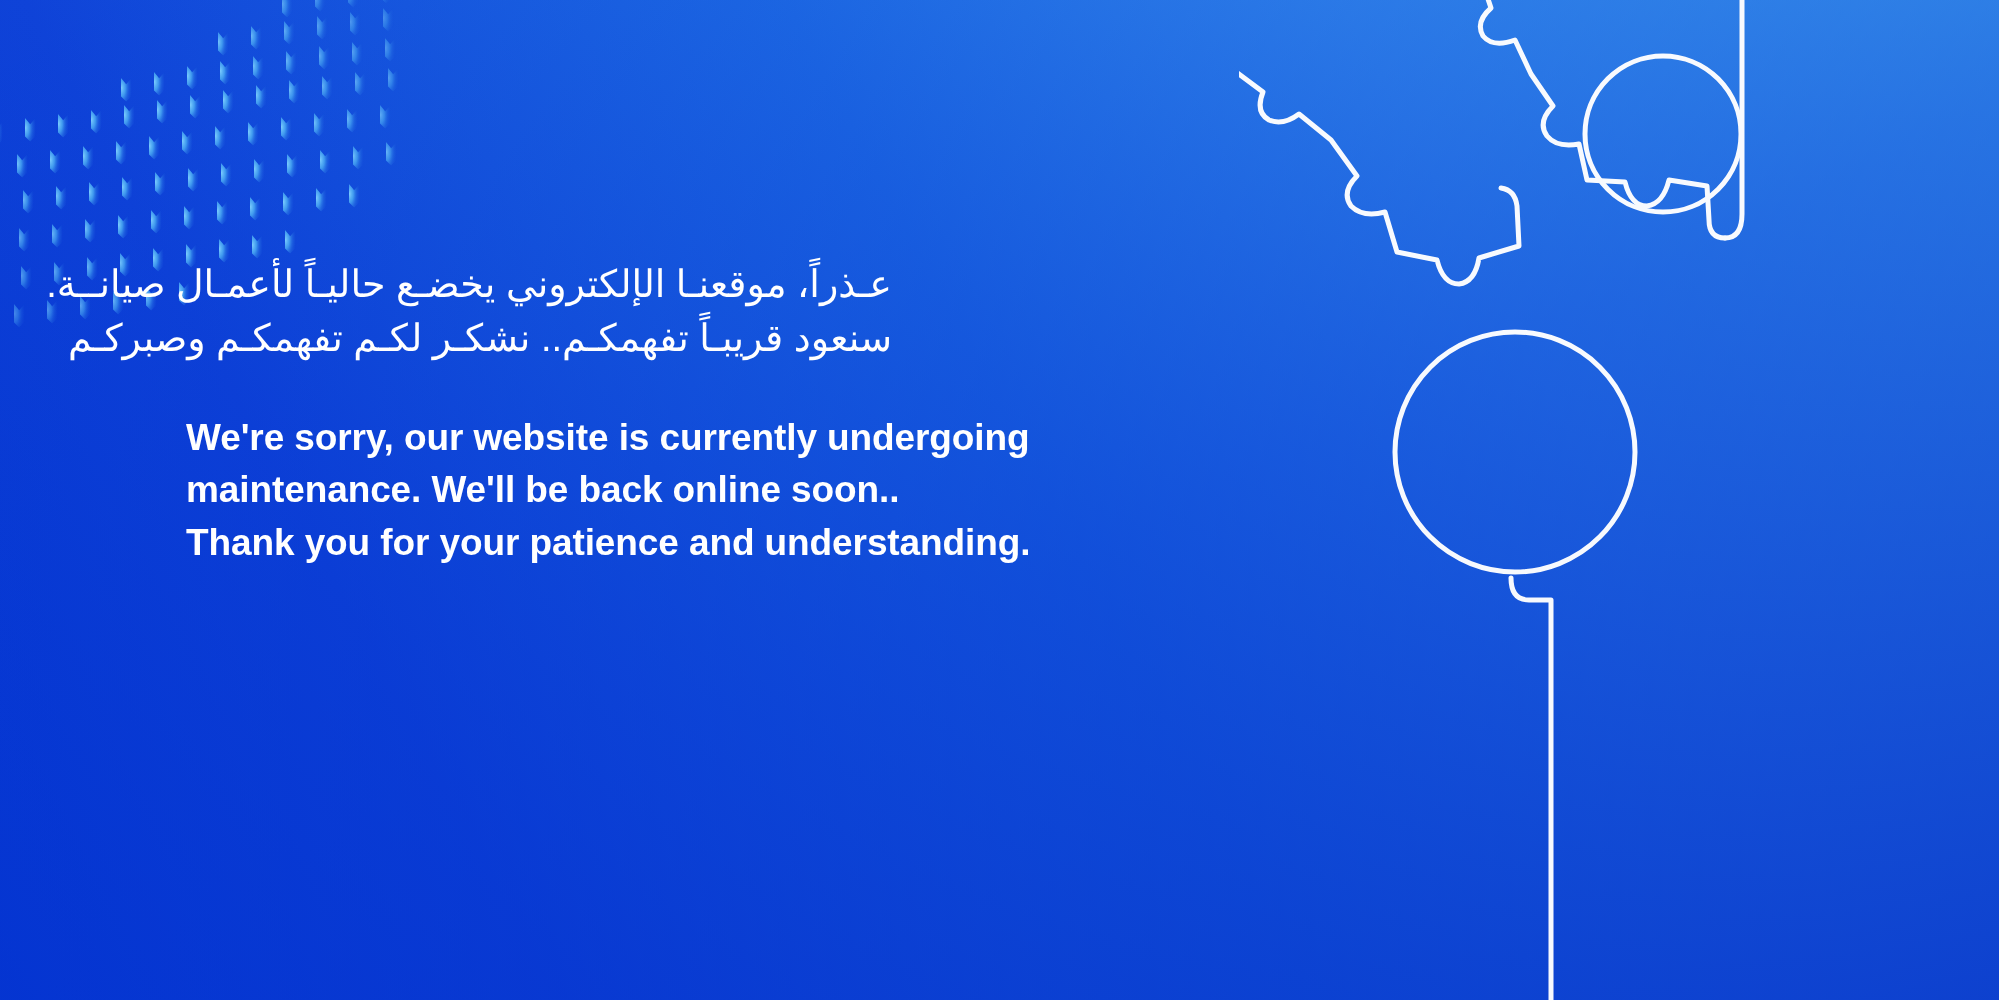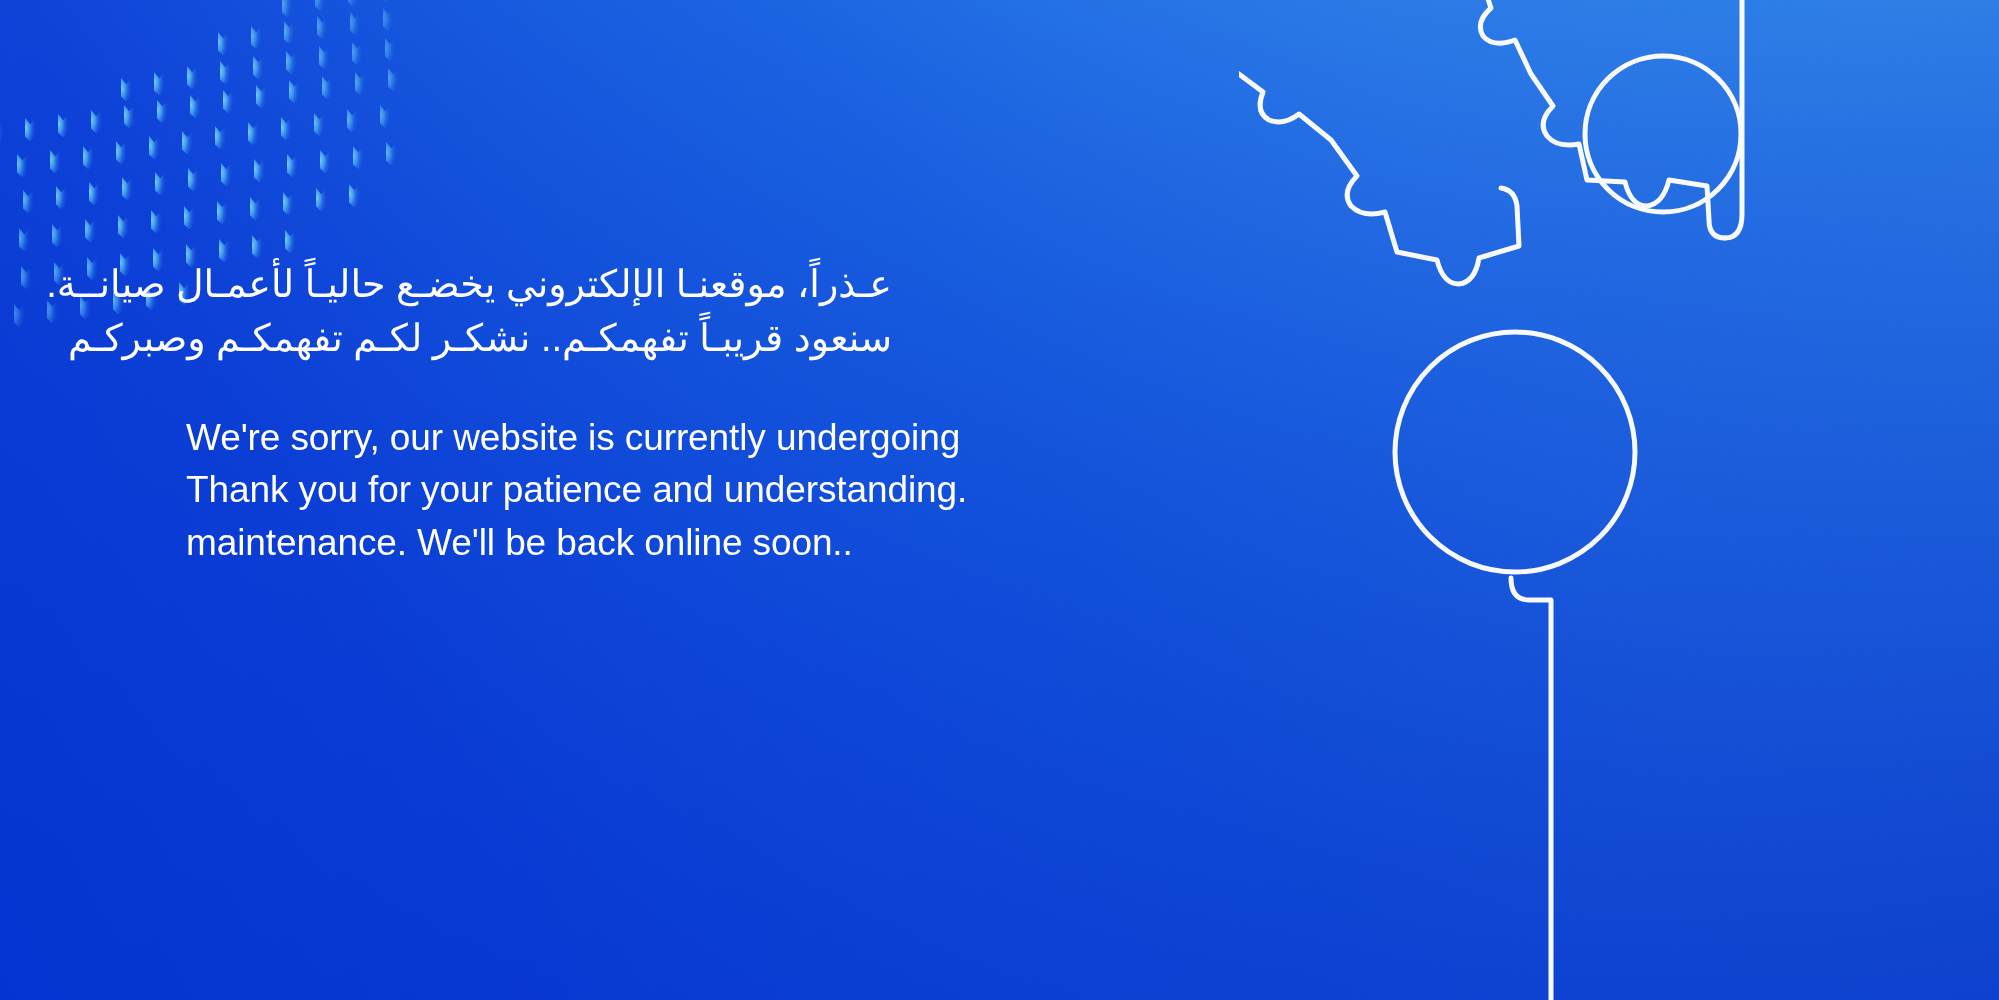--- a/index.html
+++ b/index.html
@@ -64,21 +64,21 @@
     width: 706px;
   }
   .ar-line { display: block; white-space: nowrap; }
 
   .en-block {
     margin: 0;
     padding-top: 46px;
     color: #ffffff;
     font-size: 37px;
     line-height: 1.42;
-    font-weight: 400;
+    font-weight: 700;
     letter-spacing: -0.1px;
   }
   .en-line { display: block; white-space: nowrap; }
 </style>
 </head>
 <body>
 
 <div id="stage">
 
   <svg id="pattern-layer" viewBox="0 0 430 400" xmlns="http://www.w3.org/2000/svg" aria-hidden="true">
@@ -259,18 +259,18 @@
 
   <div id="copy-block">
 
     <p class="ar-block">
       <span class="ar-line">عـذراً، موقعنـا الإلكتروني يخضـع حاليـاً لأعمـال صيانــة.</span>
       <span class="ar-line">سنعود قريبـاً تفهمكـم.. نشكـر لكـم تفهمكـم وصبركـم</span>
     </p>
 
     <p class="en-block">
       <span class="en-line">We're sorry, our website is currently undergoing</span>
+      <span class="en-line">maintenance. We'll be back online soon..</span>
       <span class="en-line">Thank you for your patience and understanding.</span>
-      <span class="en-line">maintenance. We'll be back online soon..</span>
     </p>
 
   </div>
 </div>
 
 </body></html>

